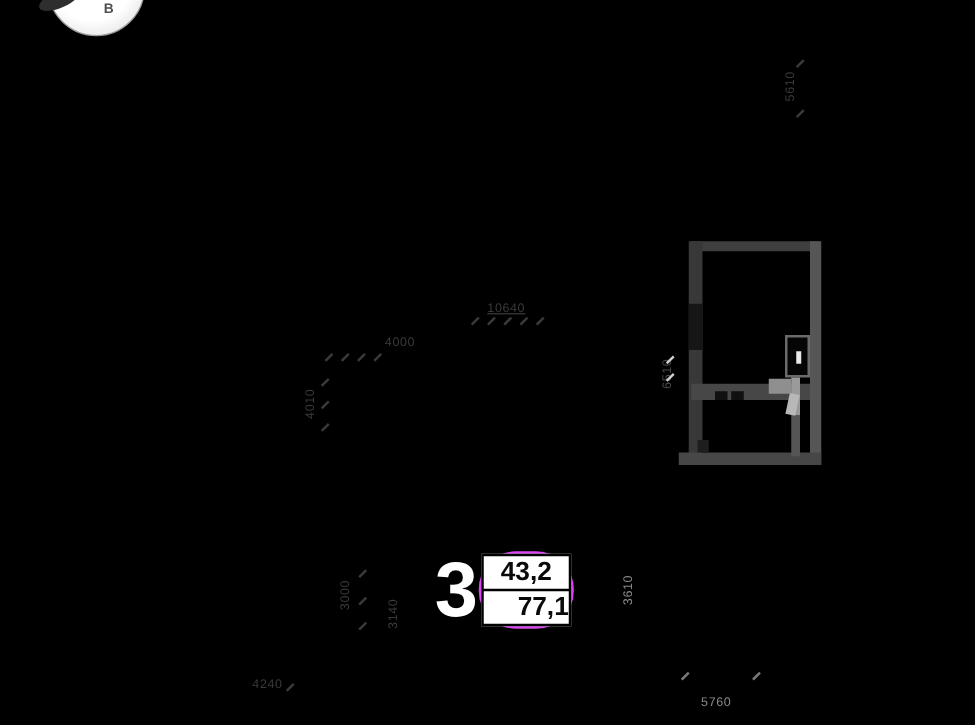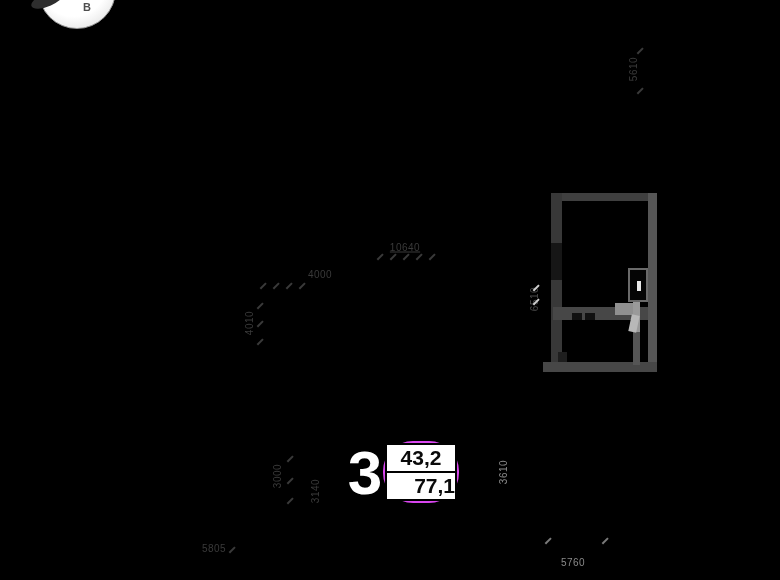--- a/index.html
+++ b/index.html
@@ -72,21 +72,21 @@
   <div class="area-cell bottom">77,1</div>
 </div>
 
 <div class="dim" style="left:405px;top:247px;text-decoration:underline;">10640</div>
 <div class="dim" style="left:280px;top:274px;margin-left:40px;">4000</div>
 <div class="dim v" style="left:249px;top:323px;">4010</div>
 <div class="dim v" style="left:277px;top:476px;">3000</div>
 <div class="dim v" style="left:315px;top:491px;">3140</div>
 <div class="dim v" style="left:534px;top:299px;color:#4a4a4a;">6510</div>
 <div class="dim v" style="left:633px;top:69px;">5610</div>
-<div class="dim" style="left:214px;top:548px;">5805</div>
+<div class="dim" style="left:214px;top:548px;">4240</div>
 <div class="dim v bright" style="left:503px;top:472px;">3610</div>
 <div class="dim bright" style="left:573px;top:562px;">5760</div>
 
 <div class="tick" style="left:376px;top:256px;"></div>
 <div class="tick" style="left:389px;top:256px;"></div>
 <div class="tick" style="left:402px;top:256px;"></div>
 <div class="tick" style="left:415px;top:256px;"></div>
 <div class="tick" style="left:428px;top:256px;"></div>
 <div class="tick" style="left:259px;top:285px;"></div>
 <div class="tick" style="left:272px;top:285px;"></div>

